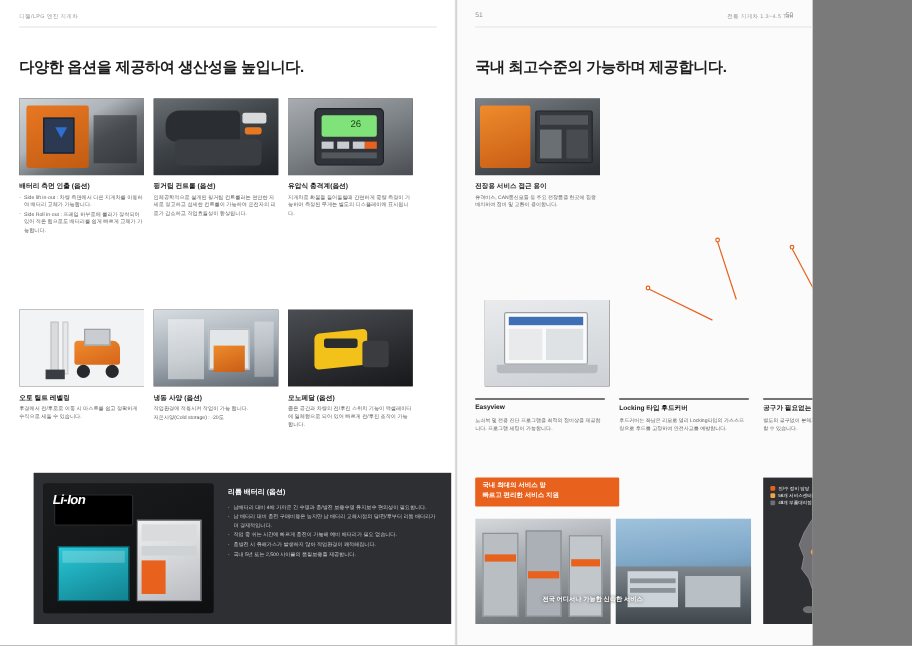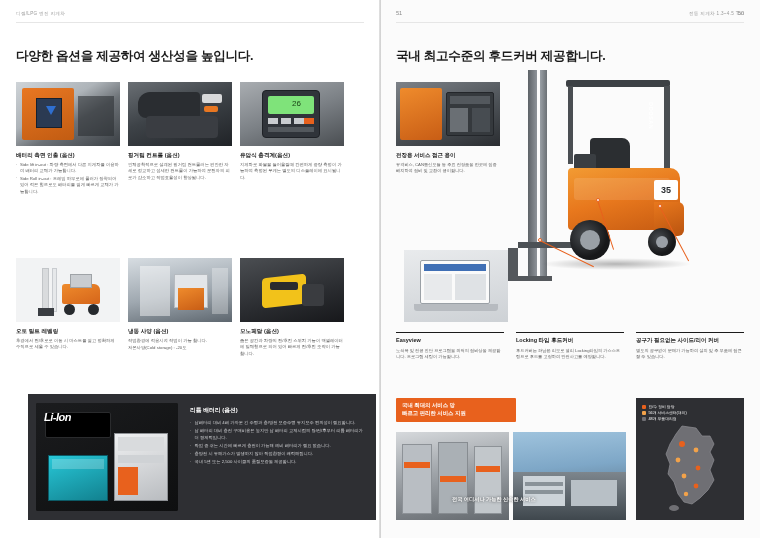--- a/index.html
+++ b/index.html
@@ -4,21 +4,21 @@
 <title>Brochure Spread</title>
 <style>
   * { box-sizing: border-box; }
   html, body {
     margin: 0; padding: 0;
     background: #7a7a7a;
     font-family: "Liberation Sans", sans-serif;
   }
   #page {
     position: relative;
-    width: 760px; height: 538px;
+    width: 677px; height: 538px;
     overflow: hidden;
     background: #ffffff;
   }
   .page-half {
     position: absolute; top: 0; height: 538px;
   }
   .left-page  { left: 0;   width: 380px; background: #ffffff; }
   .right-page { left: 380px; width: 380px; background: #fbfbfb; }
   .spine {
     position: absolute; left: 379px; top: 0; width: 2px; height: 538px;
@@ -259,52 +259,22 @@
         <li>충방전 시 유해가스가 발생하지 않아 작업환경이 쾌적해집니다.</li>
         <li>국내 5년 또는 2,500 사이클의 품질보증을 제공합니다.</li>
       </ul>
     </div>
   </div>
 
   <div class="folio folio-right" style="left:396px;">51</div>
   <div class="run-head run-head-right" style="right:16px;">전동 지게차  1.3~4.5 Ton</div>
   <div class="head-rule" style="left:396px; width:348px;"></div>
 
-  <div class="headline" style="left:396px; top:48px;">국내 최고수준의 후드커버 제공합니다.</div>
-
-  <div style="position:absolute;left:504px;top:62px;width:240px;height:260px;">
-
-    <div style="position:absolute;left:24px;top:8px;width:9px;height:206px;background:linear-gradient(90deg,#5d6267,#8e9399);"></div>
-    <div style="position:absolute;left:36px;top:8px;width:7px;height:206px;background:linear-gradient(90deg,#9aa0a6,#6b7075);"></div>
-    <div style="position:absolute;left:14px;top:180px;width:58px;height:6px;background:#4c5155;"></div>
-    <div style="position:absolute;left:4px;top:186px;width:10px;height:32px;background:#54585c;"></div>
-    <div style="position:absolute;left:2px;top:214px;width:46px;height:5px;background:#54585c;"></div>
-
-    <div style="position:absolute;left:62px;top:18px;width:104px;height:7px;background:#3d4145;border-radius:2px;"></div>
-    <div style="position:absolute;left:64px;top:24px;width:5px;height:78px;background:#4a4e52;"></div>
-    <div style="position:absolute;left:160px;top:24px;width:6px;height:86px;background:#4a4e52;"></div>
-
-    <div style="position:absolute;left:150px;top:40px;font-size:5.5px;font-weight:bold;color:#ffffff;transform:rotate(90deg);transform-origin:0 0;letter-spacing:.5px;">DOOSAN</div>
-
-    <div style="position:absolute;left:86px;top:76px;width:40px;height:32px;background:#2b2e31;border-radius:4px 8px 2px 2px;"></div>
-    <div style="position:absolute;left:70px;top:92px;width:22px;height:16px;background:#3a3e42;border-radius:2px;"></div>
-
-    <div style="position:absolute;left:64px;top:106px;width:112px;height:62px;background:linear-gradient(165deg,#f29b33 0%,#e8781d 48%,#c65b12 100%);border-radius:4px 10px 6px 4px;"></div>
-    <div style="position:absolute;left:70px;top:116px;width:96px;height:22px;background:rgba(255,255,255,.12);border-radius:3px;"></div>
-    <div style="position:absolute;left:150px;top:118px;width:24px;height:20px;background:#ffffff;border-radius:2px;text-align:center;font-size:9px;font-weight:bold;color:#2b2e31;line-height:20px;">35</div>
-
-    <div style="position:absolute;left:150px;top:140px;width:30px;height:34px;background:linear-gradient(160deg,#e8781d,#b9530f);border-radius:0 6px 6px 0;"></div>
-
-    <div style="position:absolute;left:66px;top:158px;width:40px;height:40px;border-radius:50%;background:radial-gradient(circle at 38% 38%,#4a4e52,#17181a 62%);"></div>
-    <div style="position:absolute;left:76px;top:168px;width:20px;height:20px;border-radius:50%;background:#9aa0a6;"></div>
-    <div style="position:absolute;left:144px;top:166px;width:28px;height:28px;border-radius:50%;background:radial-gradient(circle at 38% 38%,#4a4e52,#17181a 62%);"></div>
-    <div style="position:absolute;left:152px;top:174px;width:12px;height:12px;border-radius:50%;background:#9aa0a6;"></div>
-
-    <div style="position:absolute;left:36px;top:196px;width:152px;height:12px;background:radial-gradient(ellipse at center,rgba(0,0,0,.28),rgba(0,0,0,0) 70%);"></div>
-  </div>
+  <div class="headline" style="left:396px; top:48px;">국내 최고수준의 가능하며 제공합니다.</div>
+
 
   <div class="photo" style="left:396px; top:82px; width:104px; height:64px;">
     <div class="img-fill" style="background:linear-gradient(160deg,#7d8288 0%,#4d5257 55%,#2a2d31 100%);"></div>
     <div style="position:absolute;left:4px;top:6px;width:42px;height:52px;background:linear-gradient(160deg,#ef8b2c,#c85d15);border-radius:2px;"></div>
     <div style="position:absolute;left:50px;top:10px;width:48px;height:44px;background:#35393d;border:1px solid #23262a;border-radius:2px;"></div>
     <div style="position:absolute;left:54px;top:14px;width:40px;height:8px;background:#53585d;"></div>
     <div style="position:absolute;left:54px;top:26px;width:18px;height:24px;background:#6a6f74;"></div>
     <div style="position:absolute;left:76px;top:26px;width:18px;height:24px;background:#474c51;"></div>
   </div>
   <div class="rp-cap-title" style="left:396px; top:152px;">전장용 서비스 접근 용이</div>

